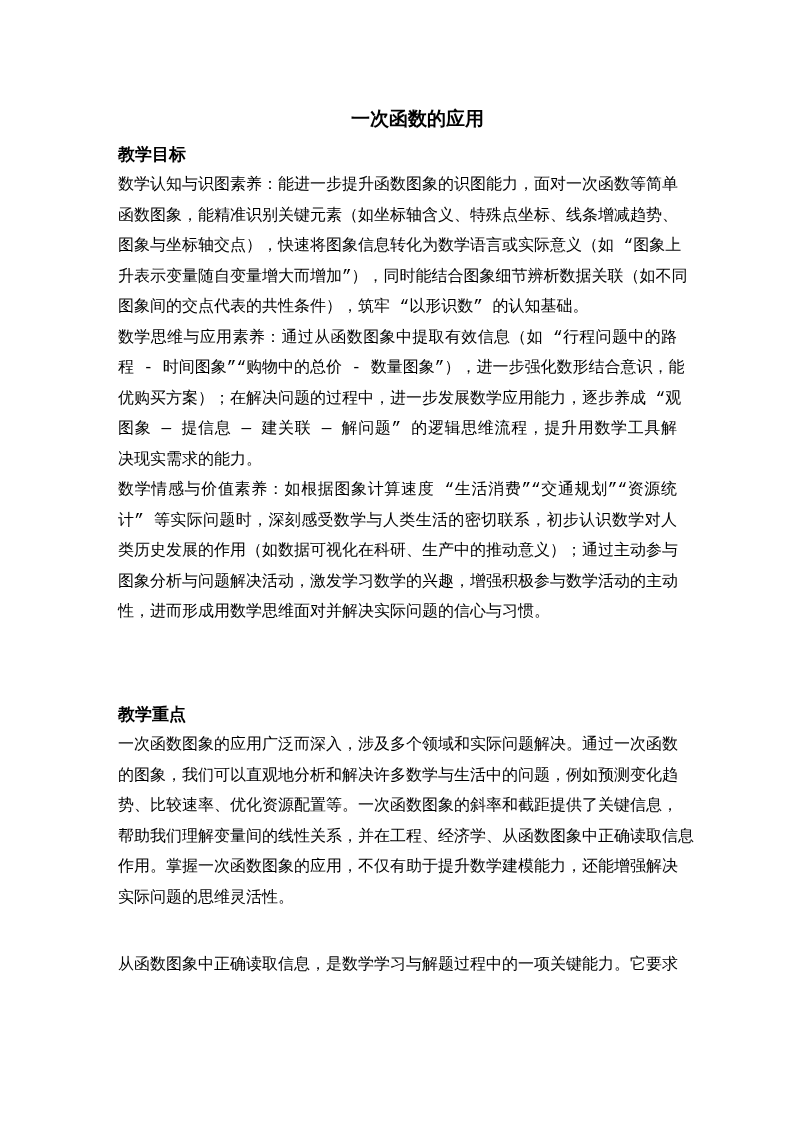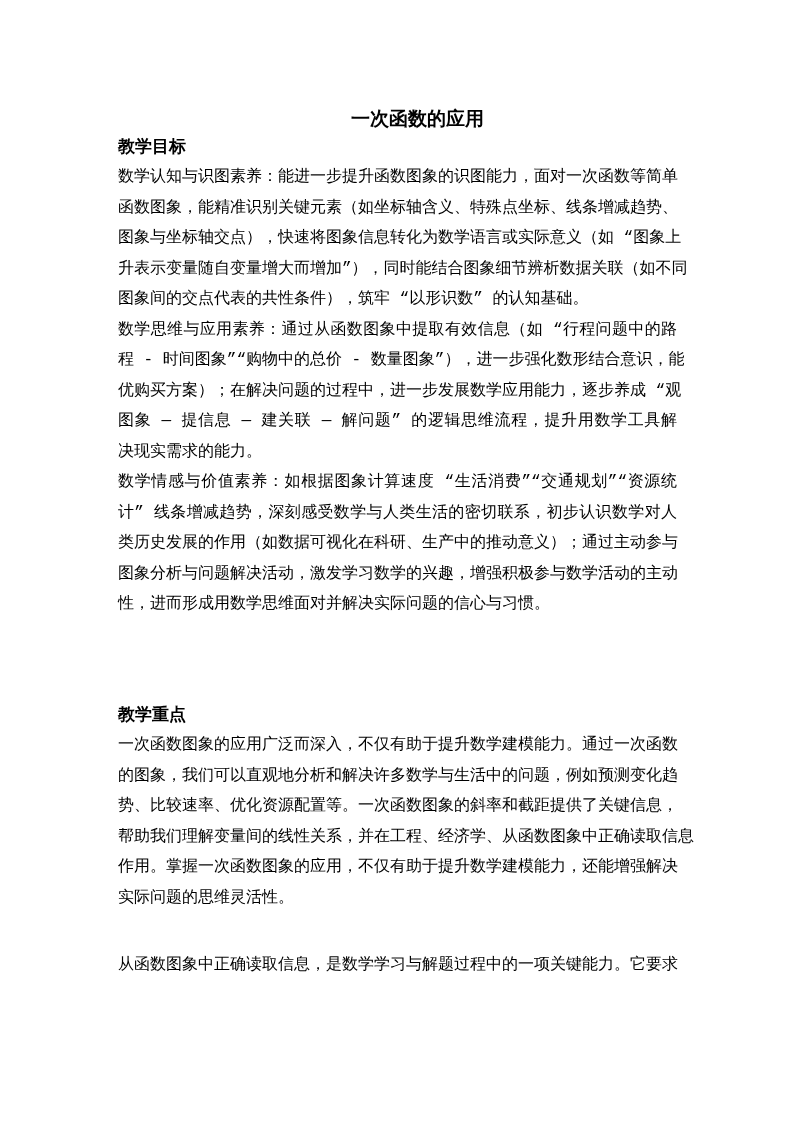--- a/index.html
+++ b/index.html
@@ -33,21 +33,21 @@
     font-weight: bold;
     text-align: center;
     text-indent: 40px;
     white-space: nowrap;
   }
   .section {
     position: absolute;
     left: 118px;
     width: 559px;
   }
-  .s1 { top: 132px; }
+  .s1 { top: 140px; }
   .s2 { top: 700px; }
   .s3 { top: 950px; }
   .heading {
     font-size: 17px;
     font-weight: bold;
     line-height: 30px;
     height: 30px;
     white-space: nowrap;
   }
   .line {
@@ -76,28 +76,28 @@
         <div class="line full">函数图象，能精准识别关键元素（如坐标轴含义、特殊点坐标、线条增减趋势、</div>
         <div class="line full">图象与坐标轴交点），快速将图象信息转化为数学语言或实际意义（如 “图象上</div>
         <div class="line full">升表示变量随自变量增大而增加”），同时能结合图象细节辨析数据关联（如不同</div>
         <div class="line">图象间的交点代表的共性条件），筑牢 “以形识数” 的认知基础。</div>
         <div class="line full">数学思维与应用素养：通过从函数图象中提取有效信息（如 “行程问题中的路</div>
         <div class="line full">程 - 时间图象”“购物中的总价 - 数量图象”），进一步强化数形结合意识，能</div>
         <div class="line full">优购买方案）；在解决问题的过程中，进一步发展数学应用能力，逐步养成 “观</div>
         <div class="line full">图象 — 提信息 — 建关联 — 解问题” 的逻辑思维流程，提升用数学工具解</div>
         <div class="line">决现实需求的能力。</div>
         <div class="line full">数学情感与价值素养：如根据图象计算速度 “生活消费”“交通规划”“资源统</div>
-        <div class="line full">计” 线条增减趋势，深刻感受数学与人类生活的密切联系，初步认识数学对人</div>
+        <div class="line full">计” 等实际问题时，深刻感受数学与人类生活的密切联系，初步认识数学对人</div>
         <div class="line full">类历史发展的作用（如数据可视化在科研、生产中的推动意义）；通过主动参与</div>
         <div class="line full">图象分析与问题解决活动，激发学习数学的兴趣，增强积极参与数学活动的主动</div>
         <div class="line">性，进而形成用数学思维面对并解决实际问题的信心与习惯。</div>
       </div>
       <div class="section s2">
         <div class="heading">教学重点</div>
-        <div class="line full">一次函数图象的应用广泛而深入，不仅有助于提升数学建模能力。通过一次函数</div>
+        <div class="line full">一次函数图象的应用广泛而深入，涉及多个领域和实际问题解决。通过一次函数</div>
         <div class="line full">的图象，我们可以直观地分析和解决许多数学与生活中的问题，例如预测变化趋</div>
         <div class="line full">势、比较速率、优化资源配置等。一次函数图象的斜率和截距提供了关键信息，</div>
         <div class="line full">帮助我们理解变量间的线性关系，并在工程、经济学、从函数图象中正确读取信息</div>
         <div class="line full">作用。掌握一次函数图象的应用，不仅有助于提升数学建模能力，还能增强解决</div>
         <div class="line">实际问题的思维灵活性。</div>
       </div>
       <div class="section s3">
         <div class="line full">从函数图象中正确读取信息，是数学学习与解题过程中的一项关键能力。它要求</div>
       </div>
     </div>

